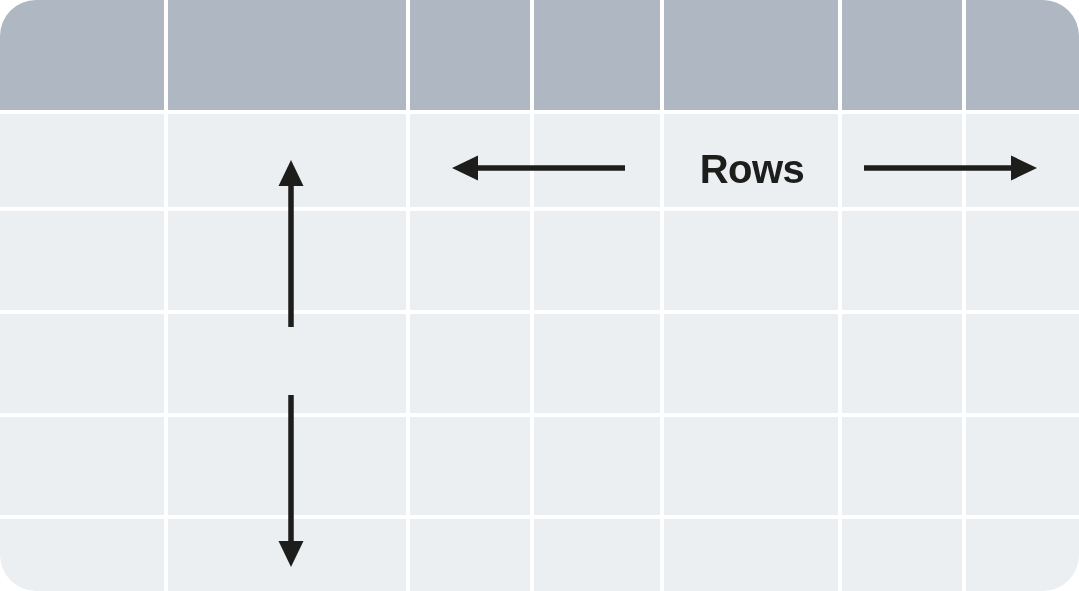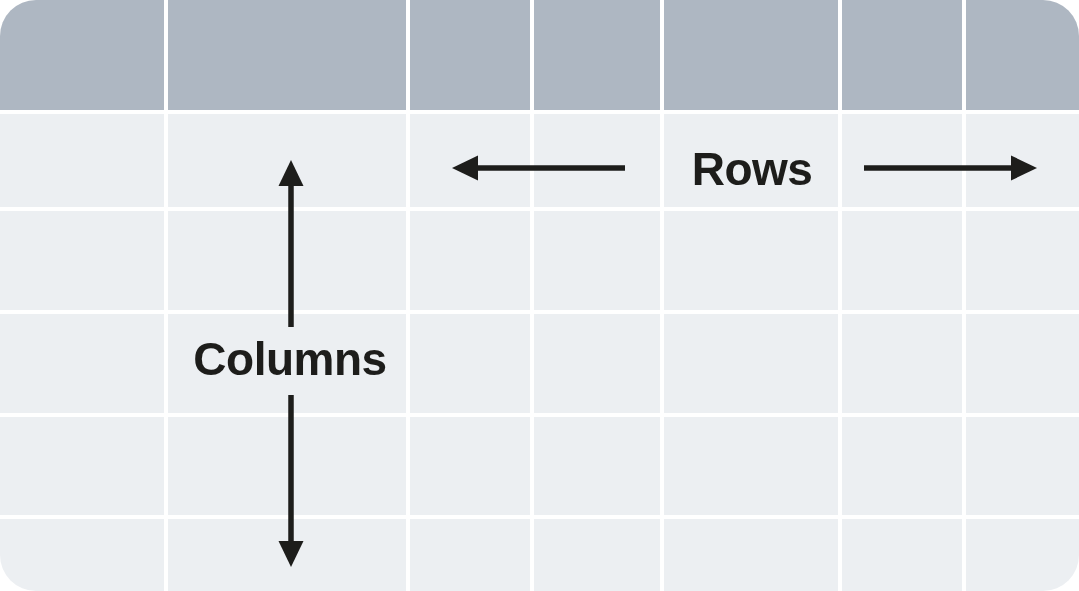--- a/index.html
+++ b/index.html
@@ -37,21 +37,21 @@
   .overlay {
     position: absolute;
     inset: 0;
     pointer-events: none;
     color: var(--ink, #1d1d1b);
   }
   .annot-label {
     position: absolute;
     transform: translate(-50%, -50%);
     font-weight: 700;
-    font-size: 46px;
+    font-size: 40px;
     letter-spacing: -0.5px;
     color: var(--ink, #1d1d1b);
     white-space: nowrap;
     line-height: 1;
   }
   .rows-label    { left: 752px; top: 169px; }
   .columns-label { left: 290px; top: 359px; }
 </style>
 </head>
 <body>
@@ -123,15 +123,14 @@
     </g>
 
     <g>
       <line x1="291" y1="395" x2="291" y2="542" stroke="currentColor" stroke-width="5.5"></line>
       <polygon points="291,567 278.5,541 303.5,541" fill="currentColor"></polygon>
     </g>
   </svg>
 
   <div class="annot-label rows-label">Rows</div>
 
-  <div class="annot-label columns-label">Columns</div>
 
 </div>
 
 </body></html>

